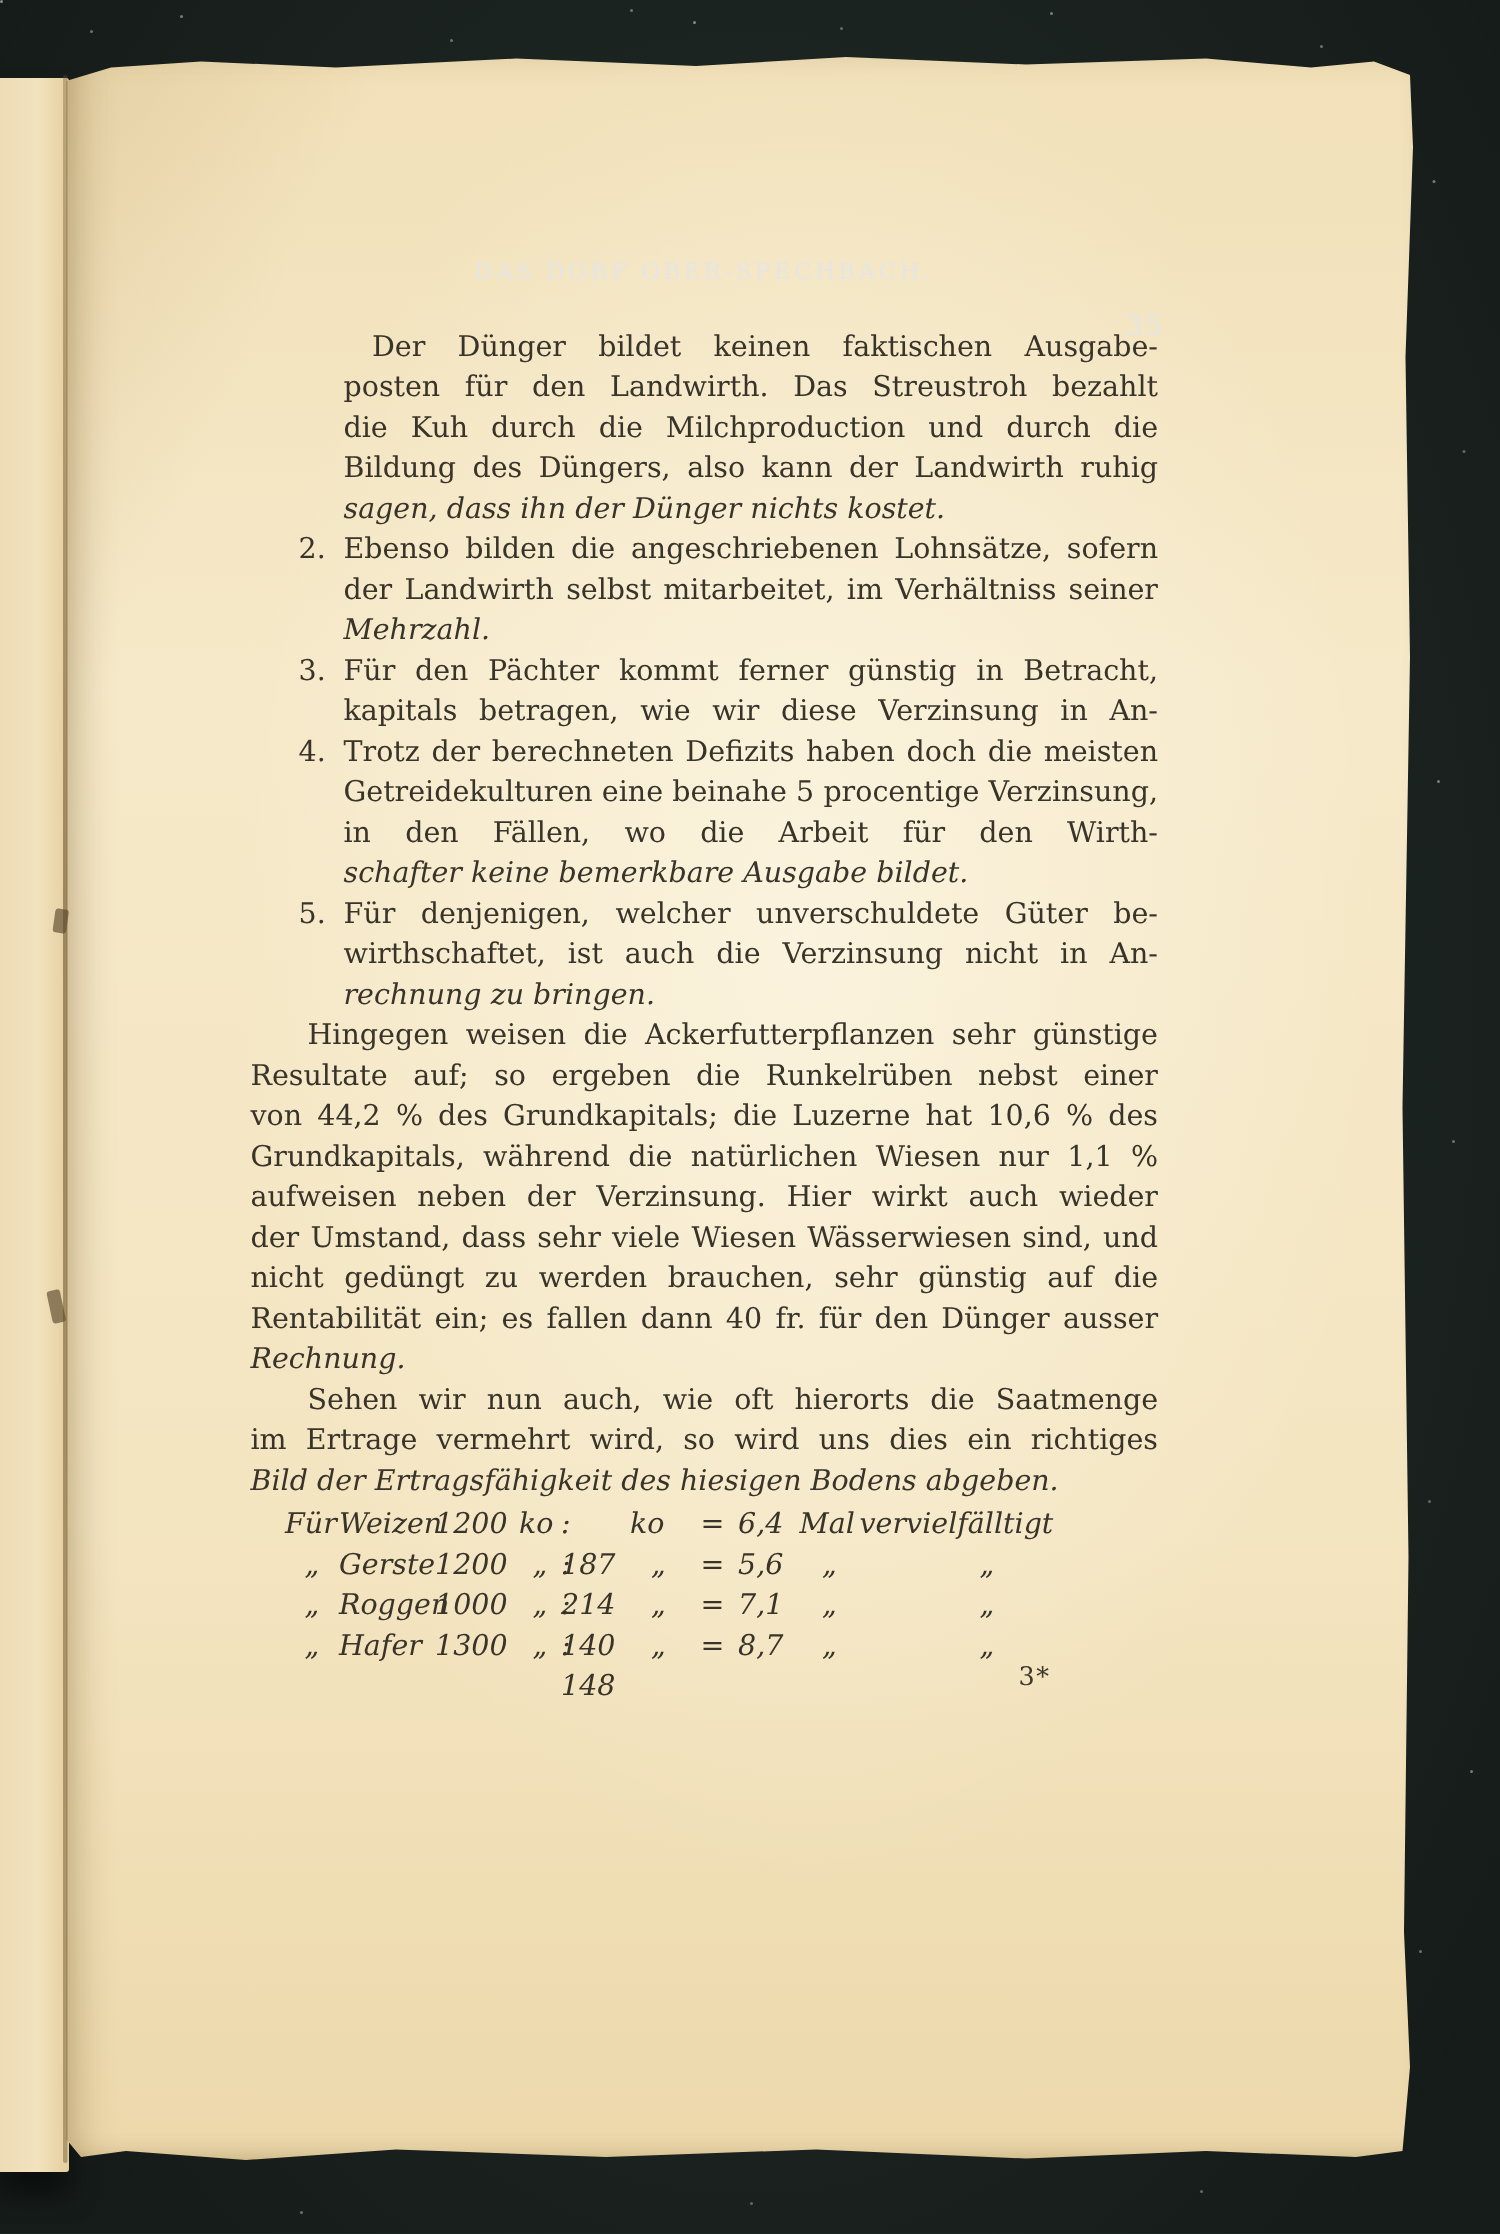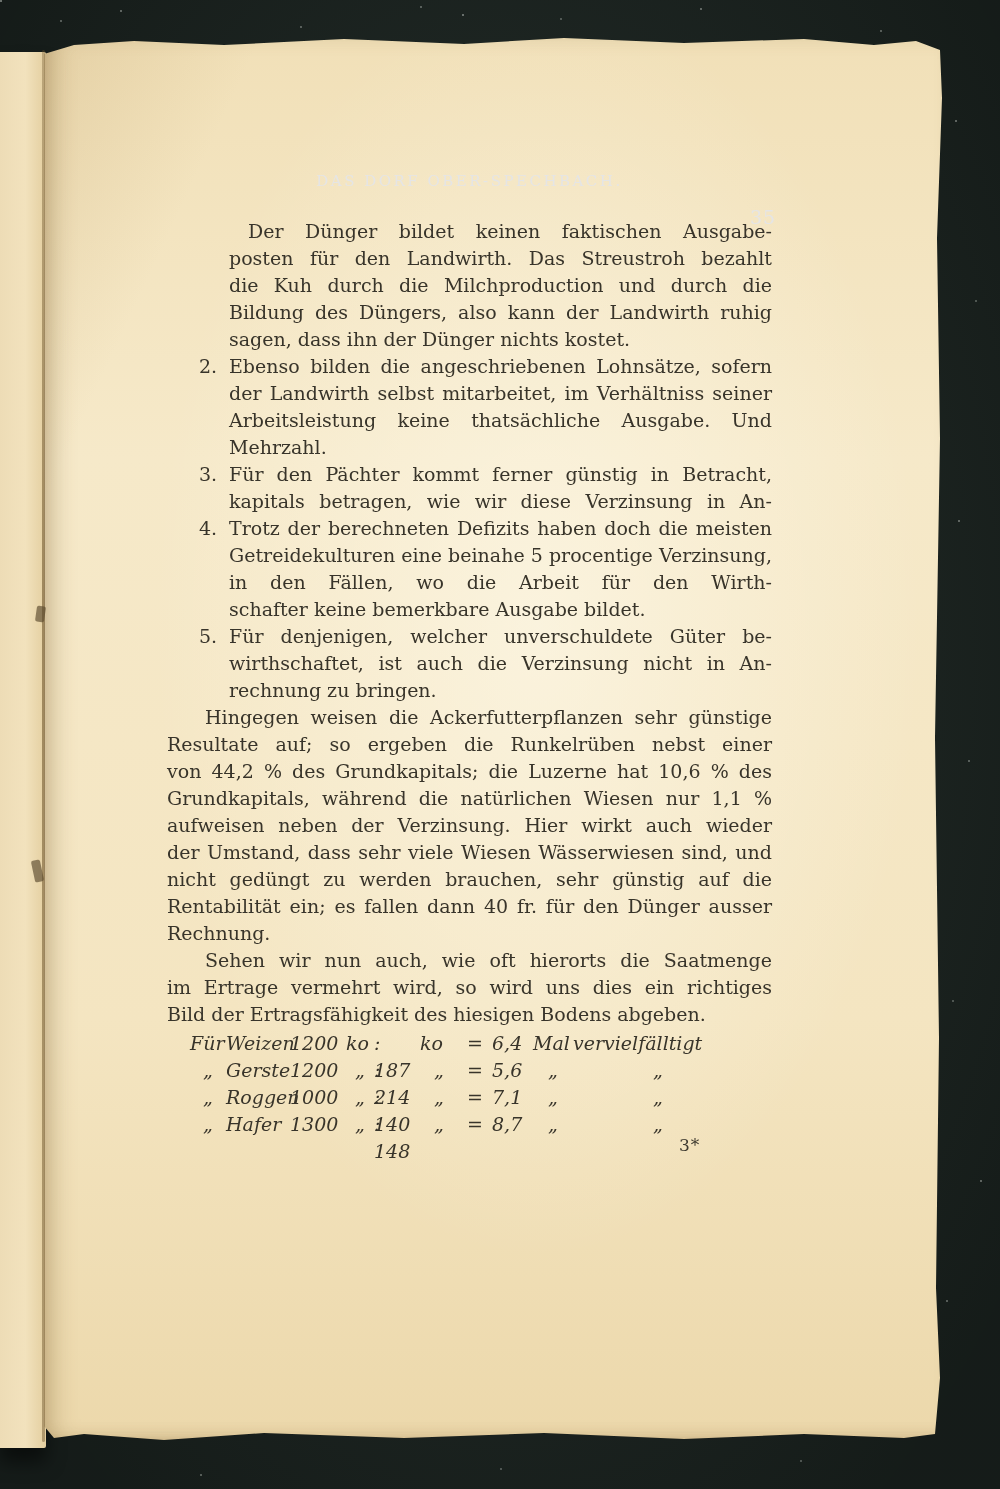--- a/index.html
+++ b/index.html
@@ -79,21 +79,21 @@
     position:absolute;left:167px;top:218px;width:605px;
     font-size:19px;line-height:27px;color:#38342a;
   }
   .block{position:relative;}
   .block.listed{padding-left:62px;}
   .list-number{position:absolute;left:32px;top:0;}
   .tline{
     text-align:justify;text-align-last:justify;
     white-space:normal;
   }
-  .tline.lastline{text-align-last:left;}
+  .tline.lastline{text-align-last:left;font-style:italic;}
   .tline.ind{padding-left:19px;}
   .tline.pind{padding-left:38px;}
   
   .yield-table{margin-left:23px;margin-top:2px;}
   .trow{
     display:grid;
     grid-template-columns:36px 64px 56px 28px 46px 38px 34px 41px 40px 170px;
     height:27px;line-height:27px;
   }
   .tcell{text-align:left;font-style:italic;}
@@ -130,21 +130,20 @@
     <div class="tline">posten für den Landwirth.  Das Streustroh bezahlt</div>
     <div class="tline">die Kuh durch die Milchproduction und durch die</div>
     <div class="tline">Bildung des Düngers, also kann der Landwirth ruhig</div>
     <div class="tline lastline">sagen, dass ihn der Dünger nichts kostet.</div>
   </div>
 
   <div class="block listed">
     <span class="list-number">2.</span>
     <div class="tline">Ebenso bilden die angeschriebenen Lohnsätze, sofern</div>
     <div class="tline">der Landwirth selbst mitarbeitet, im Verhältniss seiner</div>
-    <div class="tline">Arbeitsleistung keine thatsächliche Ausgabe.  Und</div>
     <div class="tline lastline">Mehrzahl.</div>
   </div>
 
   <div class="block listed">
     <span class="list-number">3.</span>
     <div class="tline">Für den Pächter kommt ferner günstig in Betracht,</div>
     <div class="tline">kapitals betragen, wie wir diese Verzinsung in An-</div>
   </div>
 
   <div class="block listed">

